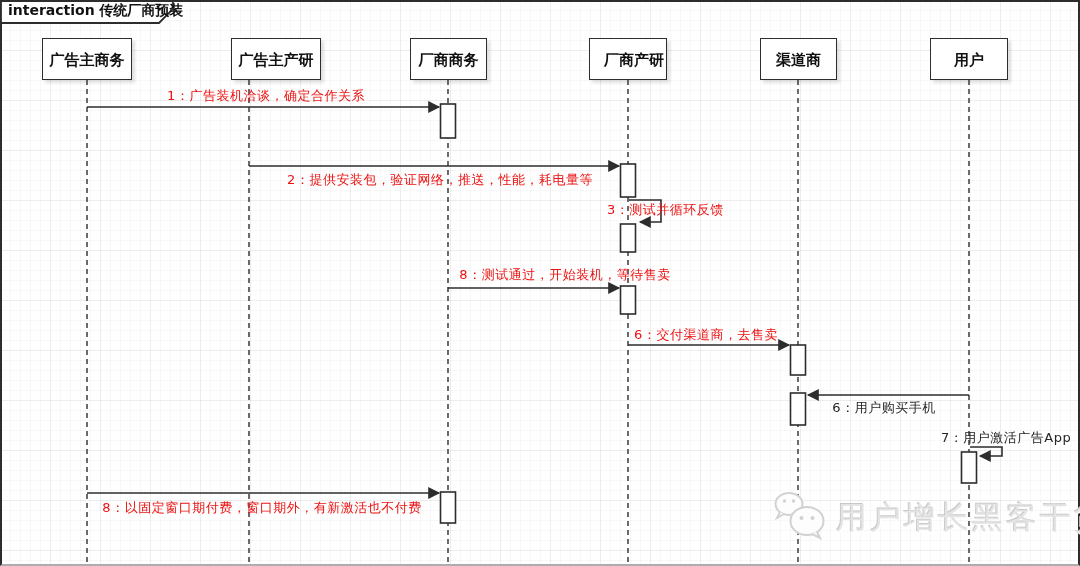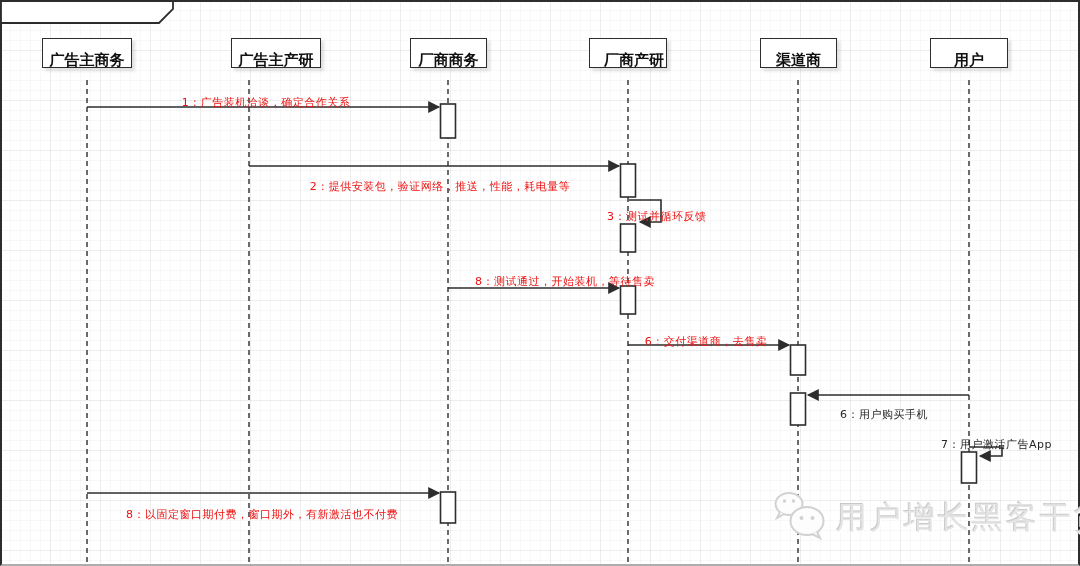--- a/index.html
+++ b/index.html
@@ -22,30 +22,29 @@
     position:absolute;inset:0;
     border-top:2px solid #2d2d2d;
     border-left:2px solid #2d2d2d;
     border-right:2px solid #2d2d2d;
     border-bottom:2px solid #adadad;
     box-sizing:border-box;
     pointer-events:none;
   }
   .layer{position:absolute;left:0;top:0;}
   .actor{
-    position:absolute;top:38px;height:30px;line-height:42px;
+    position:absolute;top:38px;height:42px;line-height:42px;
     background:#fff;border:1.6px solid #2d2d2d;box-sizing:border-box;
     text-align:center;font-size:15px;font-weight:bold;color:#111;
     box-shadow:3px 3px 3px rgba(0,0,0,0.12);
     z-index:3;
   }
   .msg{
-    position:absolute;font-size:11px;white-space:nowrap;z-index:6;
+    position:absolute;font-size:13px;white-space:nowrap;z-index:6;
     letter-spacing:0.5px;
-    margin-top:8px;
   }
   .msg.center{transform:translateX(-50%);}
   .msg.red{color:var(--msg-red,#ee1111);}
   .msg.dark{color:var(--msg-dark,#262626);}
   .tabwrap{position:absolute;left:0;top:0;z-index:8;width:190px;height:26px;}
   .tabtext{
     position:absolute;left:8px;top:2px;z-index:9;
     font-size:14px;color:#111;white-space:nowrap;
   }
   .tabtext .kw{font-weight:bold;}
@@ -65,20 +64,21 @@
 </head>
 <body>
 
 <div class="canvas"></div>
 <div class="frame"></div>
 
 <div class="tabwrap">
   <svg width="190" height="26">
     <polygon points="1,1 173,1 173,9 159,23 1,23" fill="#ffffff" stroke="#2d2d2d" stroke-width="1.8"></polygon>
   </svg>
+  <div class="tabtext"><span class="kw">interaction</span> <span class="ti">传统厂商预装</span></div>
 </div>
 
 <div class="actor" style="left:42px;width:90px;">广告主商务</div>
 <div class="actor" style="left:204px;width:90px;margin-left:27px;">广告主产研</div>
 <div class="actor" style="left:410px;width:77px;">厂商商务</div>
 <div class="actor" style="left:589px;width:78px;padding-left:12px;">厂商产研</div>
 <div class="actor" style="left:760px;width:77px;">渠道商</div>
 <div class="actor" style="left:930px;width:78px;">用户</div>
 
 <svg class="layer" width="1080" height="566" style="z-index:4;">

